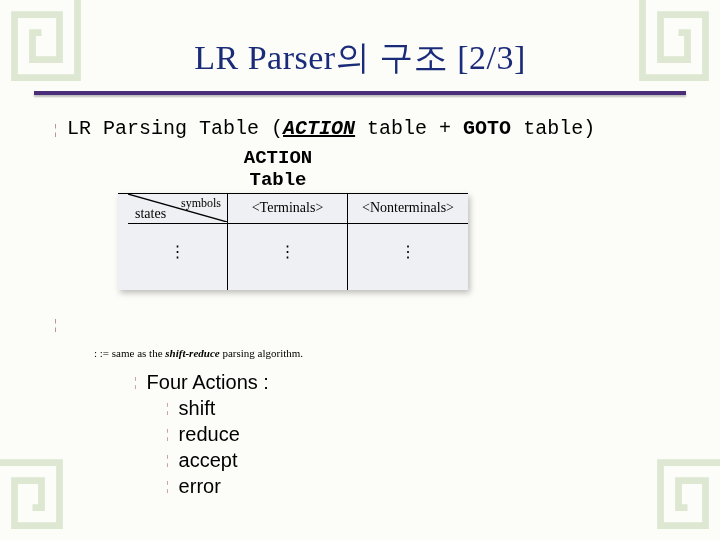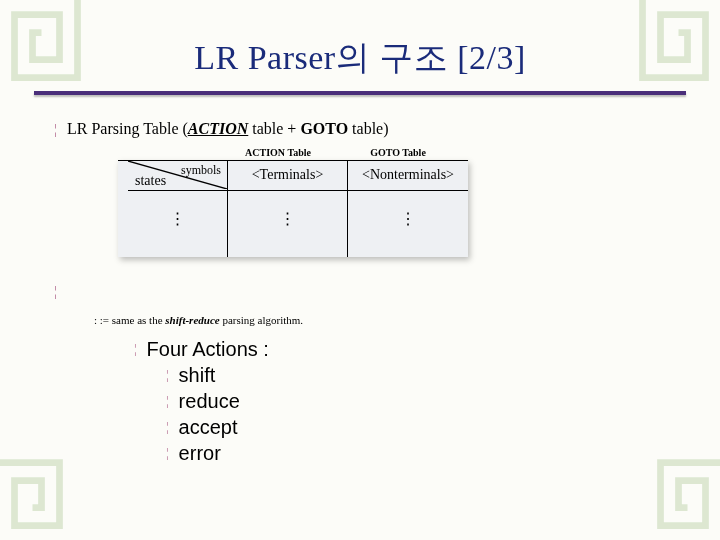--- a/index.html
+++ b/index.html
@@ -59,24 +59,24 @@
     font-size: 15px;
     line-height: 24px;
     margin-right: 10px;
     user-select: none;
   }
   .sub .bullet-marker, .sub2 .bullet-marker, .sub3 .bullet-marker {
     font-size: 13px;
     line-height: 20px;
   }
   .bullet-text {
-    font-size: 16px;
+    font-size: 20px;
     line-height: 24px;
     color: #000;
-    font-family: Liberation Serif, serif;
+    font-family: Liberation Mono, monospace;
   }
   .sub-text {
     font-size: 11px;
     line-height: 22px;
     font-family: Liberation Serif, serif;
   }
   .sub2-text, .sub3-text {
     font-size: 20px;
     line-height: 20px;
     font-family: Tahoma, sans-serif;
@@ -86,22 +86,23 @@
   .bolditalic { font-weight: bold; font-style: italic; }
 
   
   .table-diagram {
     margin: 6px 0 22px 88px;
     width: 350px;
     font-family: "Times New Roman", serif;
   }
   .table-labels {
     display: flex;
-    font-size: 10px;
+    font-size: 19px;
     font-weight: bold;
+    font-family: Liberation Mono, monospace;
   }
   .table-labels .lbl-blank { width: 100px; }
   .table-labels .lbl-action, .table-labels .lbl-goto {
     width: 120px;
     text-align: center;
     padding-bottom: 2px;
   }
   .tab-wrap {
     display: flex;
     border-top: 1.5px solid #000;
@@ -188,21 +189,20 @@
     <span class="bullet-marker">¦</span>
     <span class="bullet-text">
       <span>LR Parsing Table (</span><span class="bold italic-underline">ACTION</span><span>  table + </span><span class="bold">GOTO</span><span>  table)</span>
     </span>
   </div>
 
   <div class="table-diagram">
     <div class="table-labels">
       <div class="lbl-blank"></div>
       <div class="lbl-action">ACTION Table</div>
-      <div class="lbl-goto">GOTO Table</div>
     </div>
     <div class="tab-wrap">
       <div class="col col-state">
         <div class="diag">
           <svg viewBox="0 0 100 28" preserveAspectRatio="none">
               <line x1="0" y1="0" x2="100" y2="28" stroke="#000" stroke-width="1.3"></line>
             </svg>
           <span class="diag-symbols">symbols</span>
           <span class="diag-states">states</span>
         </div>

